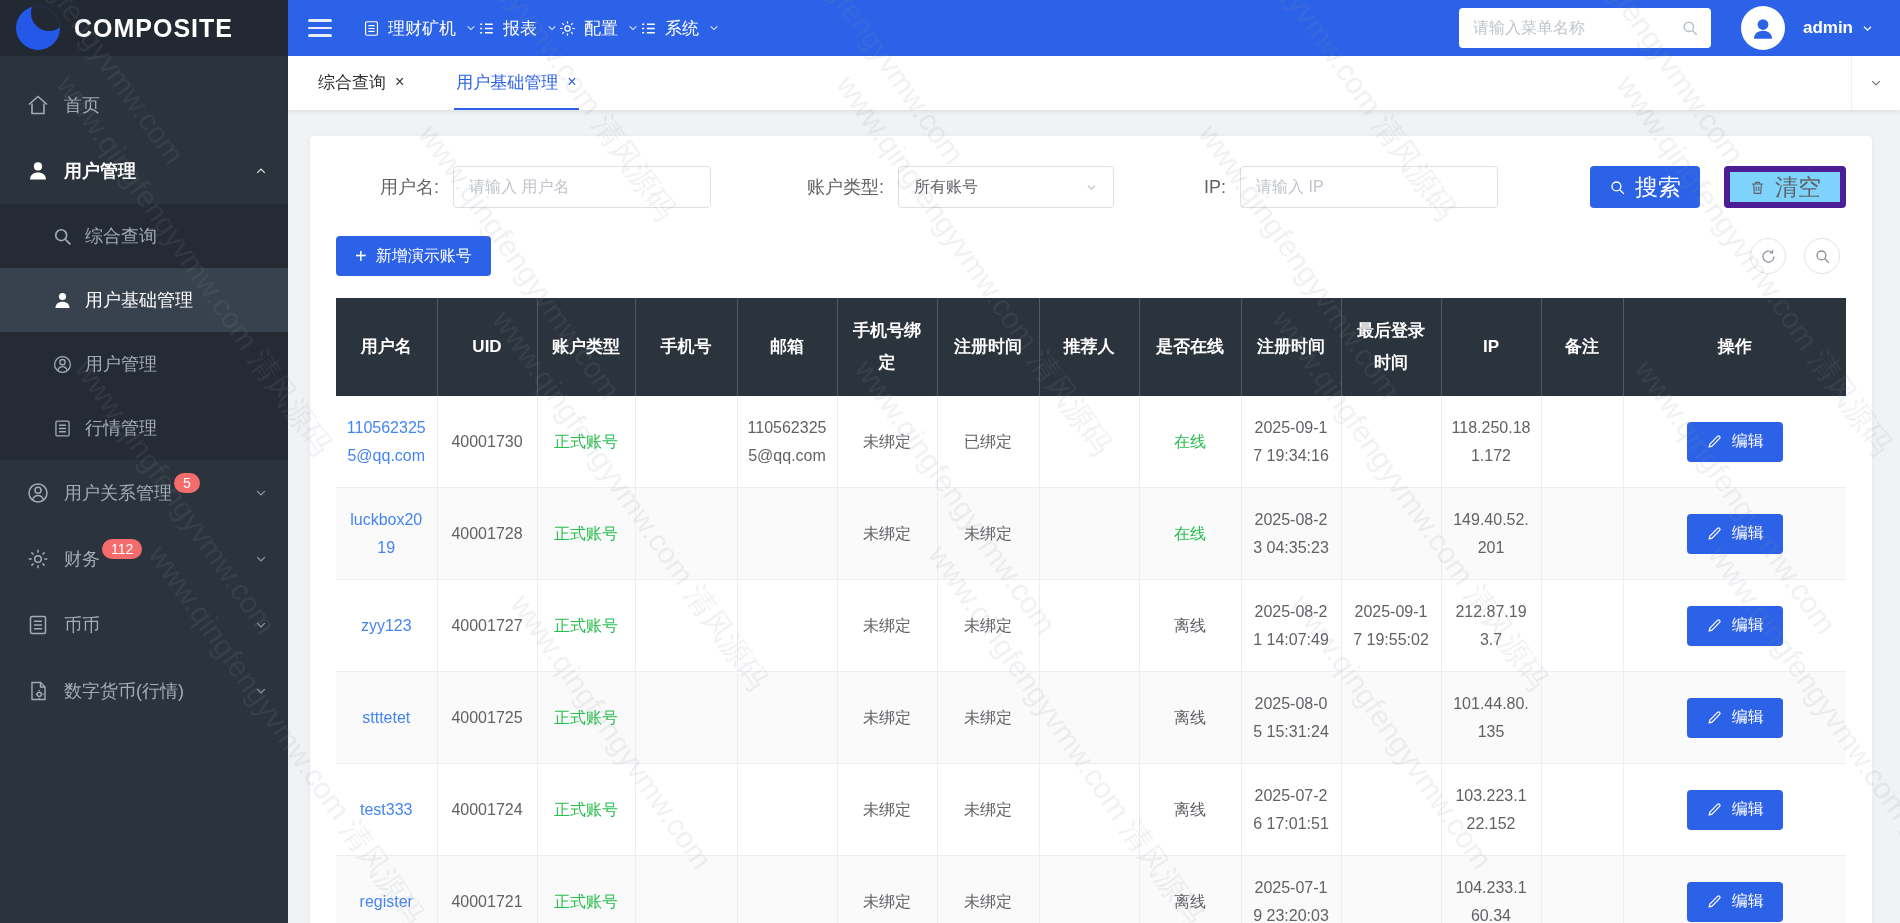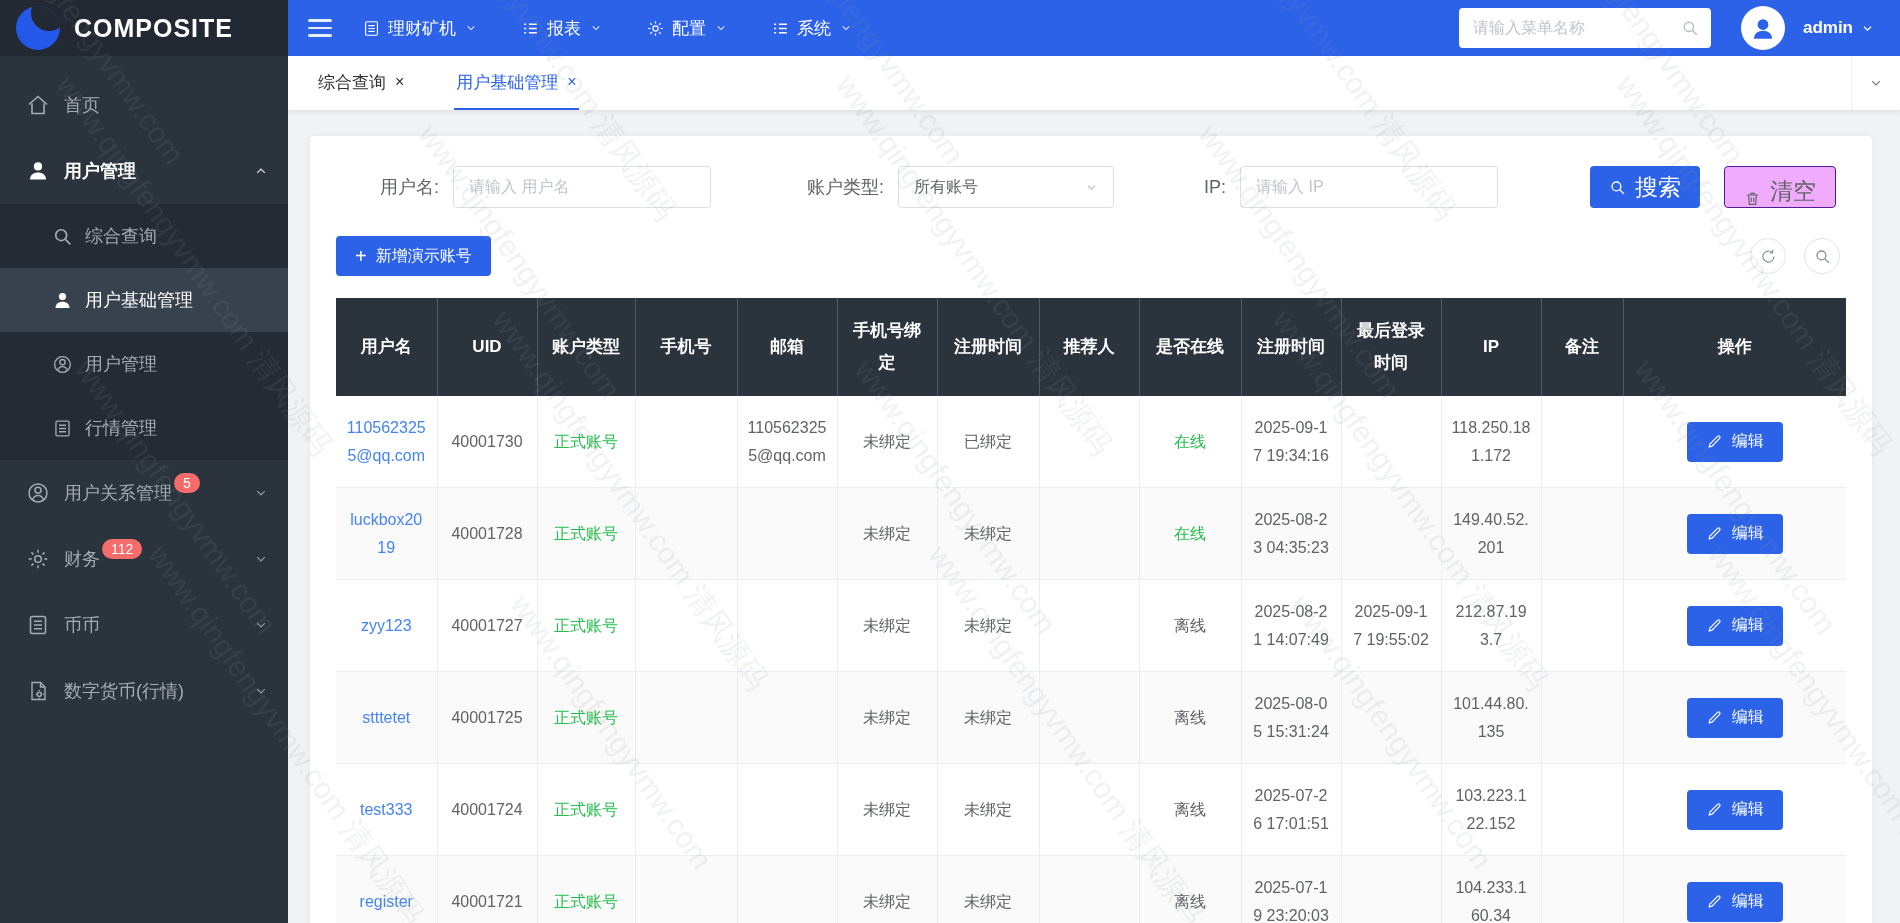--- a/index.html
+++ b/index.html
@@ -26,21 +26,21 @@
   .chev svg{width:100%;height:100%;}
   .chev.up{transform:rotate(180deg);}
 
   
   .main{flex:1;display:flex;flex-direction:column;min-width:0;}
 
   
   .topbar{height:56px;background:#2c62e8;display:flex;align-items:center;padding:0 26px 0 20px;gap:30px;color:#fff;flex-shrink:0;}
   .hamburger{width:24px;display:inline-flex;flex-direction:column;gap:5px;cursor:pointer;}
   .hamburger i{height:2.5px;background:#e8edf9;border-radius:2px;display:block;}
-  .topnav{display:flex;align-items:center;gap:44px;}
+  .topnav{display:flex;align-items:center;}
   .nav-item{display:inline-flex;align-items:center;gap:7px;font-size:17px;cursor:pointer;white-space:nowrap;}
   .nav-item .nicon{width:19px;height:19px;display:inline-flex;}
   .nav-item .nicon svg{width:100%;height:100%;}
   .nav-item .chev{margin-left:2px;width:12px;height:12px;}
   .spacer{flex:1;}
   .searchbox{width:228px;height:40px;background:#fff;border-radius:4px;display:flex;align-items:center;padding:0 12px;gap:12px;}
   .searchbox input{flex:1;border:none;outline:none;font-size:16px;color:#606266;font-family:inherit;min-width:0;}
   .searchbox input::placeholder{color:#c0c4cc;}
   .sicon{width:18px;height:18px;color:#b6bcc6;display:inline-flex;cursor:pointer;}
   .sicon svg{width:100%;height:100%;}
@@ -72,21 +72,21 @@
   .inp::placeholder{color:#c0c4cc;}
   .select{width:216px;display:flex;align-items:center;justify-content:space-between;padding:0 15px;cursor:pointer;}
   .select .chev{width:13px;height:13px;color:#c0c4cc;opacity:1;}
   .gap1{width:96px;} .gap2{width:90px;} .gap3{width:92px;} .gap4{width:24px;}
 
   .btn{display:inline-flex;align-items:center;justify-content:center;gap:9px;height:42px;padding:0 19px;
     border-radius:4px;font-size:23px;border:none;cursor:pointer;font-family:inherit;white-space:nowrap;}
   .btn .bicon{width:17px;height:17px;display:inline-flex;}
   .btn .bicon svg{width:100%;height:100%;}
   .btn.primary{background:#2c62e8;color:#fff;}
-  .btn.plain{background:#f0abfc;border:1px solid #4c1d95;color:#606266;align-items:flex-end;}
+  .btn.plain{background:#7dd3fc;border:6px solid #4c1d95;color:#606266;}
 
   .toolbar-row{display:flex;align-items:center;margin-bottom:22px;}
   .btn.add{height:40px;font-size:16px;}
   .btn.add .plus{font-size:20px;font-weight:normal;line-height:1;}
   .tool-icons{margin-left:auto;display:flex;gap:18px;margin-right:6px;}
   .tool-circle{width:34px;height:34px;border:1px solid #e0e3e8;border-radius:50%;display:inline-flex;
     align-items:center;justify-content:center;color:#8a9099;cursor:pointer;}
   .tool-circle svg{width:17px;height:17px;}
 
   

